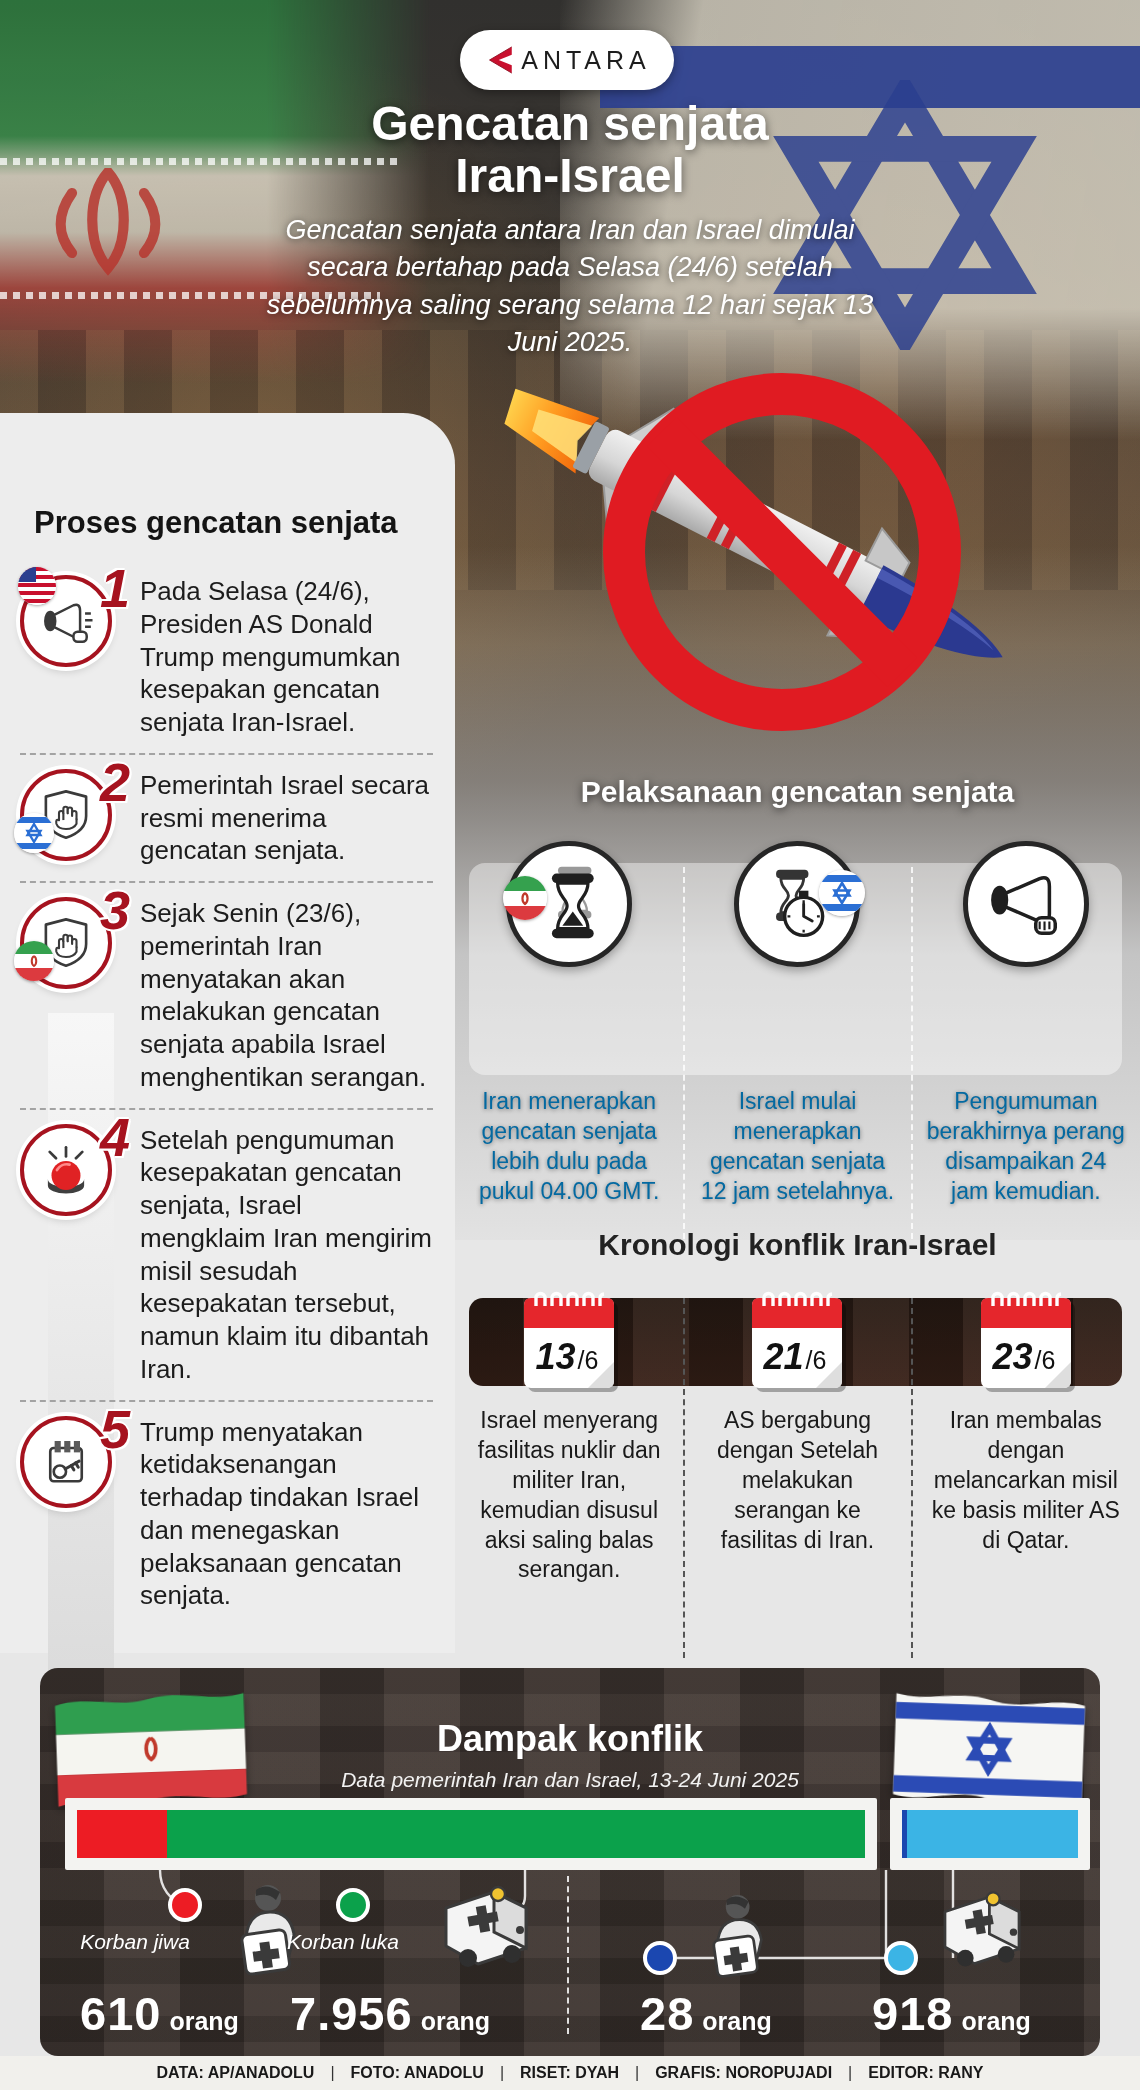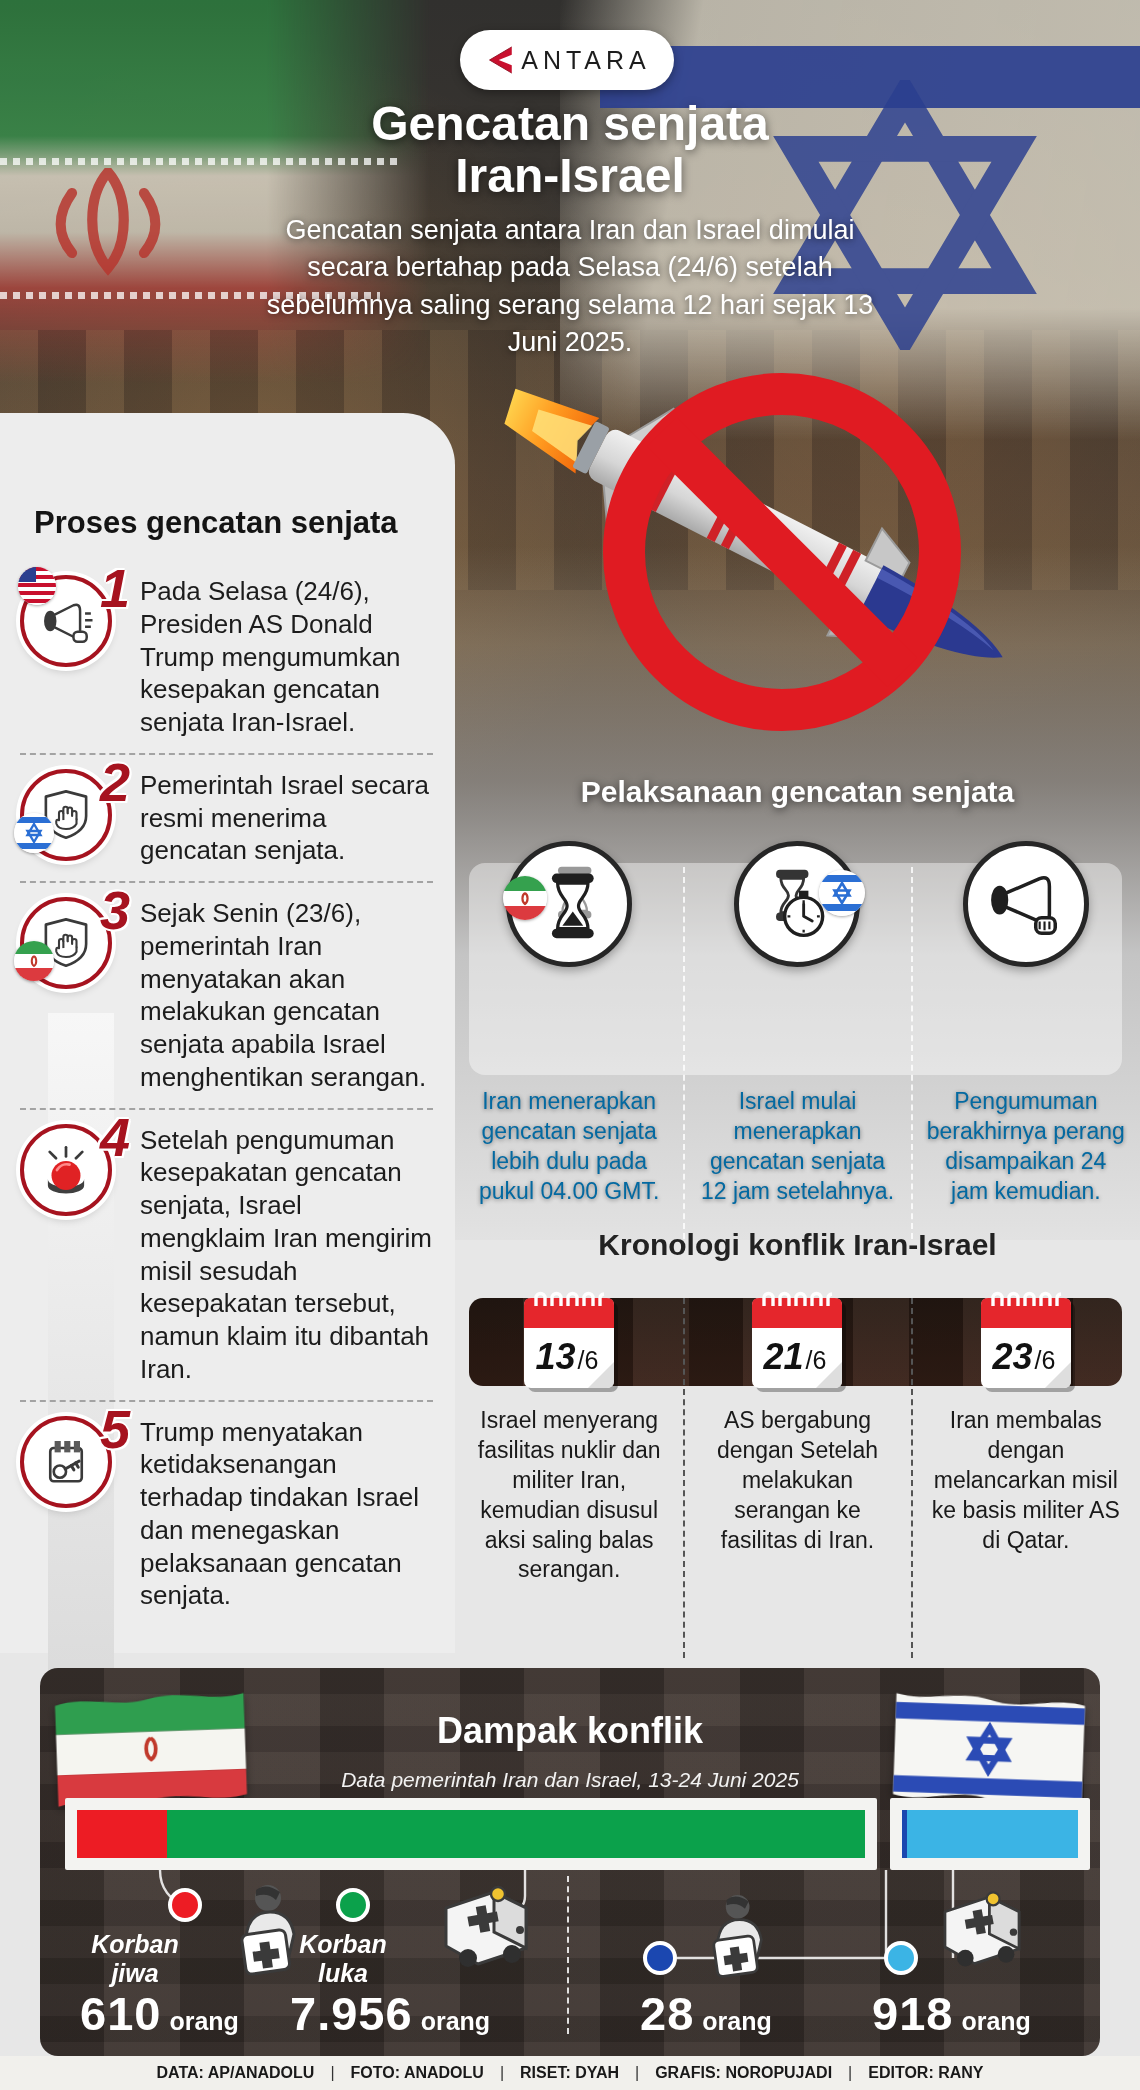--- a/index.html
+++ b/index.html
@@ -28,21 +28,21 @@
             mask-image:linear-gradient(180deg,#000 70%,transparent 100%);}
   .israel-stripe{position:absolute;left:600px;top:46px;width:540px;height:62px;background:#2b3f8f;opacity:.92;}
   .star-david{position:absolute;left:760px;top:80px;opacity:.92;}
   .brand-pill{position:absolute;left:460px;top:30px;width:214px;height:60px;background:#fff;
     border-radius:32px;display:flex;align-items:center;justify-content:center;gap:4px;
     box-shadow:0 3px 10px rgba(0,0,0,.35);z-index:5;}
   .brand-text{font-size:25px;letter-spacing:5px;color:#1d1d1d;font-weight:400;}
   .hero-title{position:absolute;left:70px;right:70px;top:98px;text-align:center;z-index:4;
     color:#fff;font-weight:900;font-size:48px;line-height:1.08;text-shadow:0 2px 10px rgba(0,0,0,.55);}
   .hero-intro{position:absolute;left:250px;right:250px;top:212px;text-align:center;z-index:4;
-    color:#fff;font-size:27px;line-height:1.38;font-weight:400;text-shadow:0 1px 7px rgba(0,0,0,.6);}
+    color:#fff;font-size:27px;line-height:1.38;font-weight:400;text-shadow:0 1px 7px rgba(0,0,0,.6);font-style:italic;}
   
   .rocket-wrap{position:absolute;left:430px;top:340px;z-index:3;}
   
   .left-panel{position:absolute;left:0;top:413px;width:455px;height:1240px;background:#ededed;
     border-top-right-radius:52px;z-index:4;padding:0;box-sizing:border-box;}
   .proc-heading{margin:92px 0 20px 34px;font-size:31px;font-weight:800;color:#141414;}
   .ribbon{position:absolute;left:48px;top:600px;width:66px;height:1000px;z-index:0;
     background:linear-gradient(180deg,#f7f7f7,#dadada 70%,#cfcfcf);
     clip-path:polygon(0 0,100% 0,100% calc(100% - 26px),50% 100%,0 calc(100% - 26px));}
   .steps{position:relative;z-index:1;margin:0 22px 0 20px;}
@@ -80,33 +80,33 @@
   .kron-texts{position:absolute;left:0;right:0;top:178px;display:flex;}
   .kron-cell{flex:1;padding:0 12px;text-align:center;color:#1a1a1a;font-size:23px;line-height:1.3;}
   .kron-sep{position:absolute;top:70px;height:360px;border-left:2px dashed #555;}
   
   .impact{position:absolute;left:40px;top:1668px;width:1060px;height:388px;border-radius:18px;overflow:hidden;
     background:
       repeating-linear-gradient(90deg,rgba(0,0,0,.18) 0 64px,rgba(255,255,255,.03) 64px 140px),
       repeating-linear-gradient(180deg,rgba(0,0,0,.12) 0 26px,rgba(255,255,255,.02) 26px 58px),
       linear-gradient(180deg,#453b36,#3c332f);
     z-index:5;}
-  .impact h2{position:absolute;left:0;right:0;top:38px;margin:4px;text-align:center;
+  .impact h2{position:absolute;left:0;right:0;top:38px;margin:12px;text-align:center;
     font-size:36px;font-weight:800;color:#fff;}
   .impact-sub{position:absolute;left:0;right:0;top:100px;text-align:center;color:#f2f2f2;
     font-style:italic;font-size:21px;font-weight:500;}
   .wavflag{position:absolute;filter:drop-shadow(0 3px 4px rgba(0,0,0,.4));}
   .bar-outer{position:absolute;top:130px;height:72px;background:#f3f3f1;border-radius:2px;
     padding:12px;box-sizing:border-box;}
   .bar-inner{display:flex;width:100%;height:100%;}
   .seg{height:100%;}
   .impact-divider{position:absolute;left:527px;top:208px;height:158px;border-left:2px dashed rgba(255,255,255,.85);}
   .dot{position:absolute;width:34px;height:34px;border-radius:50%;border:4px solid #fff;box-sizing:border-box;}
-  .k-label{position:absolute;width:130px;text-align:center;color:#fff;font-style:italic;font-weight:700;
-    font-size:25px;line-height:1.15;}
+  .k-label{position:absolute;width:130px;text-align:center;color:#fff;font-style:italic;font-weight:400;
+    font-size:21px;line-height:1.15;}
   .num-row{position:absolute;color:#fff;white-space:nowrap;}
   .num-big{font-size:47px;font-weight:800;letter-spacing:1px;margin-top:21px;}
   .num-unit{font-size:25px;font-weight:700;margin-left:8px;}
   .leader{position:absolute;inset:0;pointer-events:none;}
   
   .footer{position:absolute;left:0;top:2056px;width:100%;height:34px;background:#f1f0ec;
     display:flex;align-items:center;justify-content:center;font-size:16px;font-weight:700;color:#191919;}
   .footer .sep{margin:0 16px;color:#333;font-weight:400;}
 </style>
 </head>

